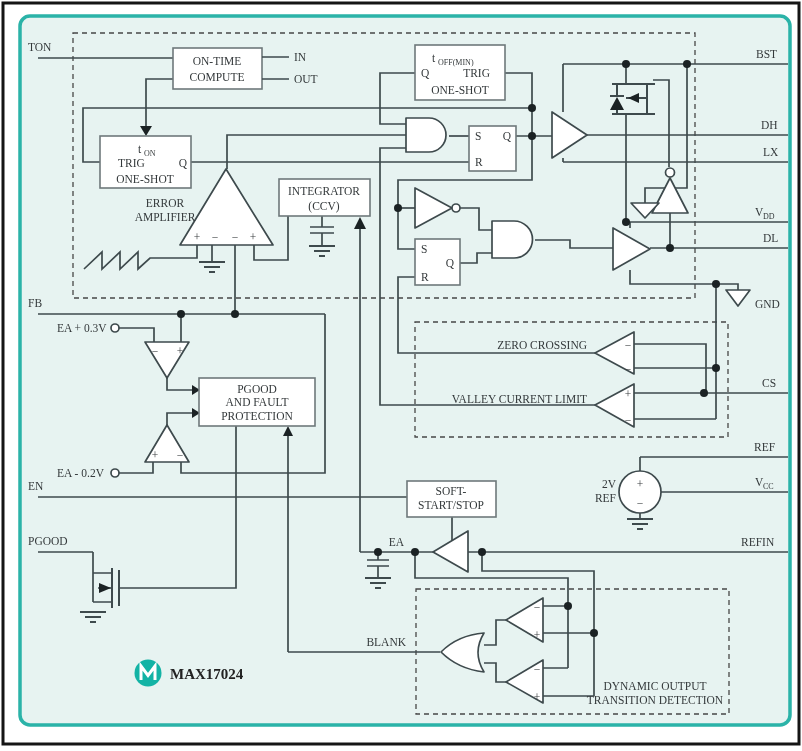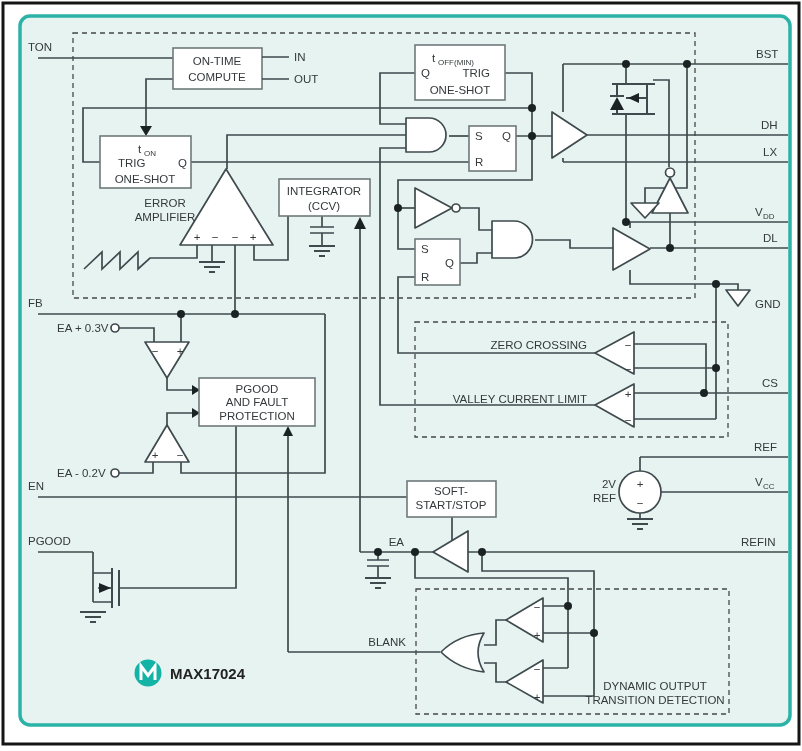--- a/index.html
+++ b/index.html
@@ -1,16 +1,16 @@
 <!DOCTYPE html>
 <html><head>
 <meta charset="utf-8">
 <style>
   html,body{margin:0;padding:0;background:#fff;}
-  .stage{position:relative;width:802px;height:751px;background:#fff;font-family:Liberation Sans, sans-serif;}
+  .stage{position:relative;width:802px;height:751px;background:#fff;font-family:Liberation Serif, serif;}
   svg{display:block;}
   .w{fill:none;stroke:#3e4a4d;stroke-width:1.7;}
   .w2{fill:none;stroke:#3e4a4d;stroke-width:2;}
   .bx{fill:#ffffff;stroke:#6e787b;stroke-width:1.6;}
   .cmp{fill:#ffffff;stroke:#3e4a4d;stroke-width:1.7;stroke-linejoin:round;}
   .dsh{fill:none;stroke:#474747;stroke-width:1.3;stroke-dasharray:5 4;}
   .dot{fill:#1b2224;stroke:none;}
   .ar{fill:#1b2224;stroke:none;}
   .t{font-size:11.5px;fill:#34393b;}
   .ts{font-size:8px;fill:#34393b;}

